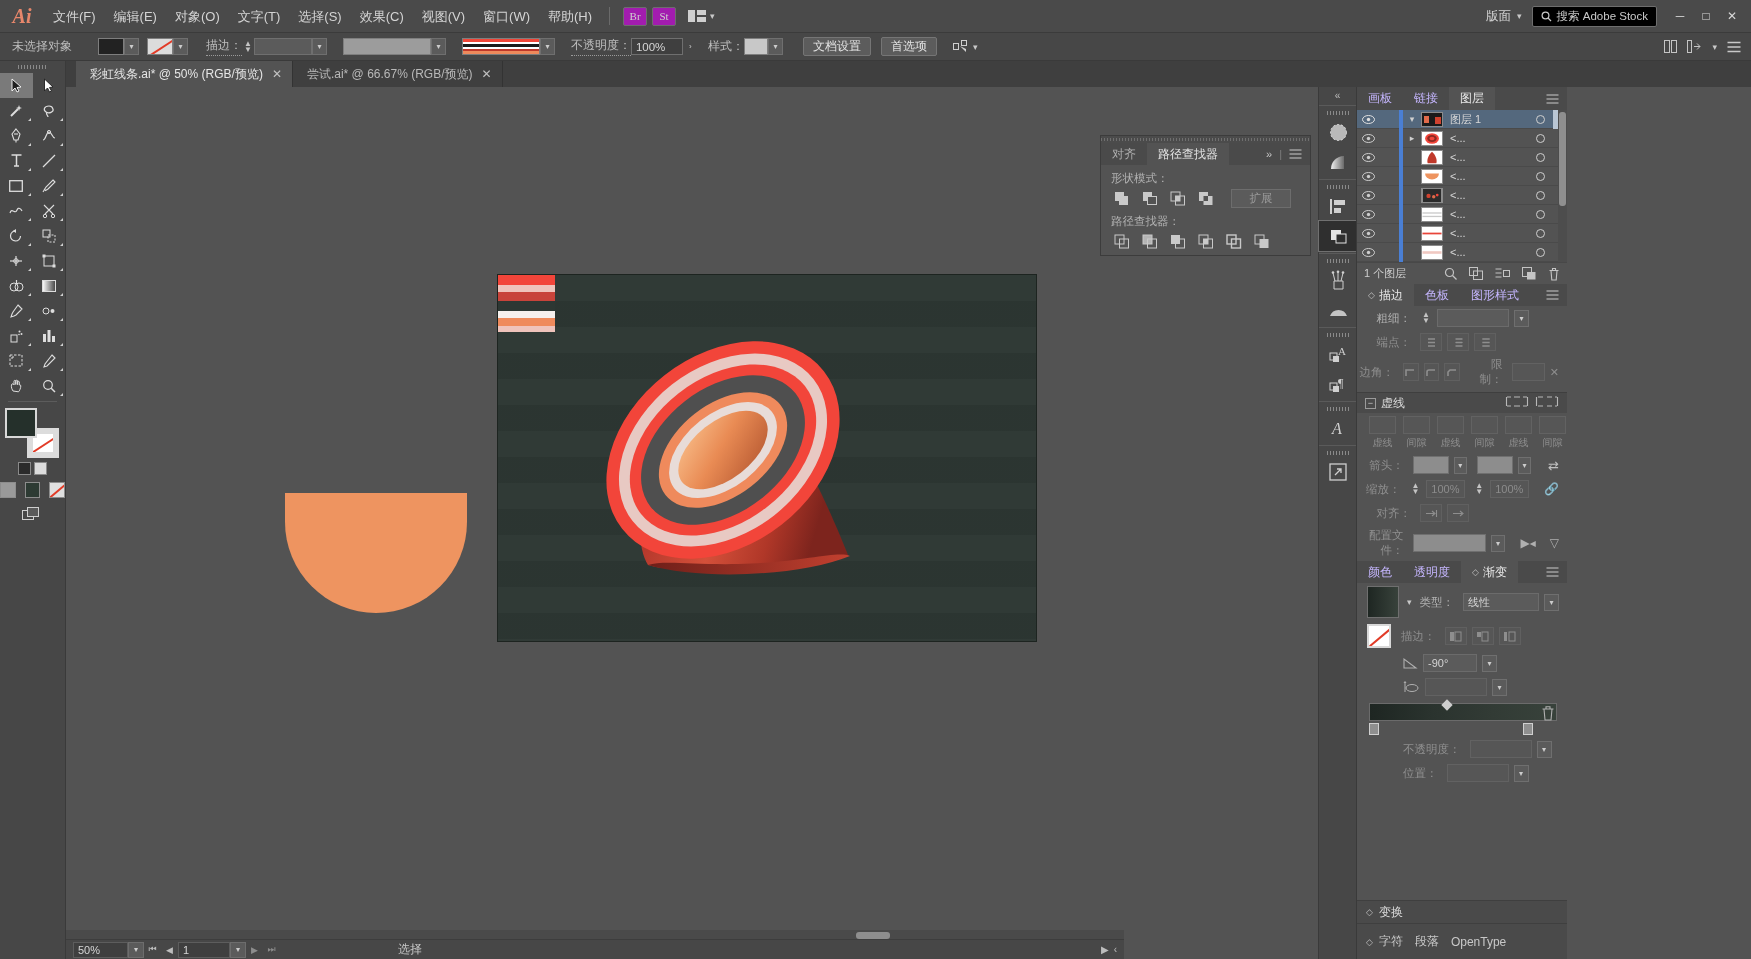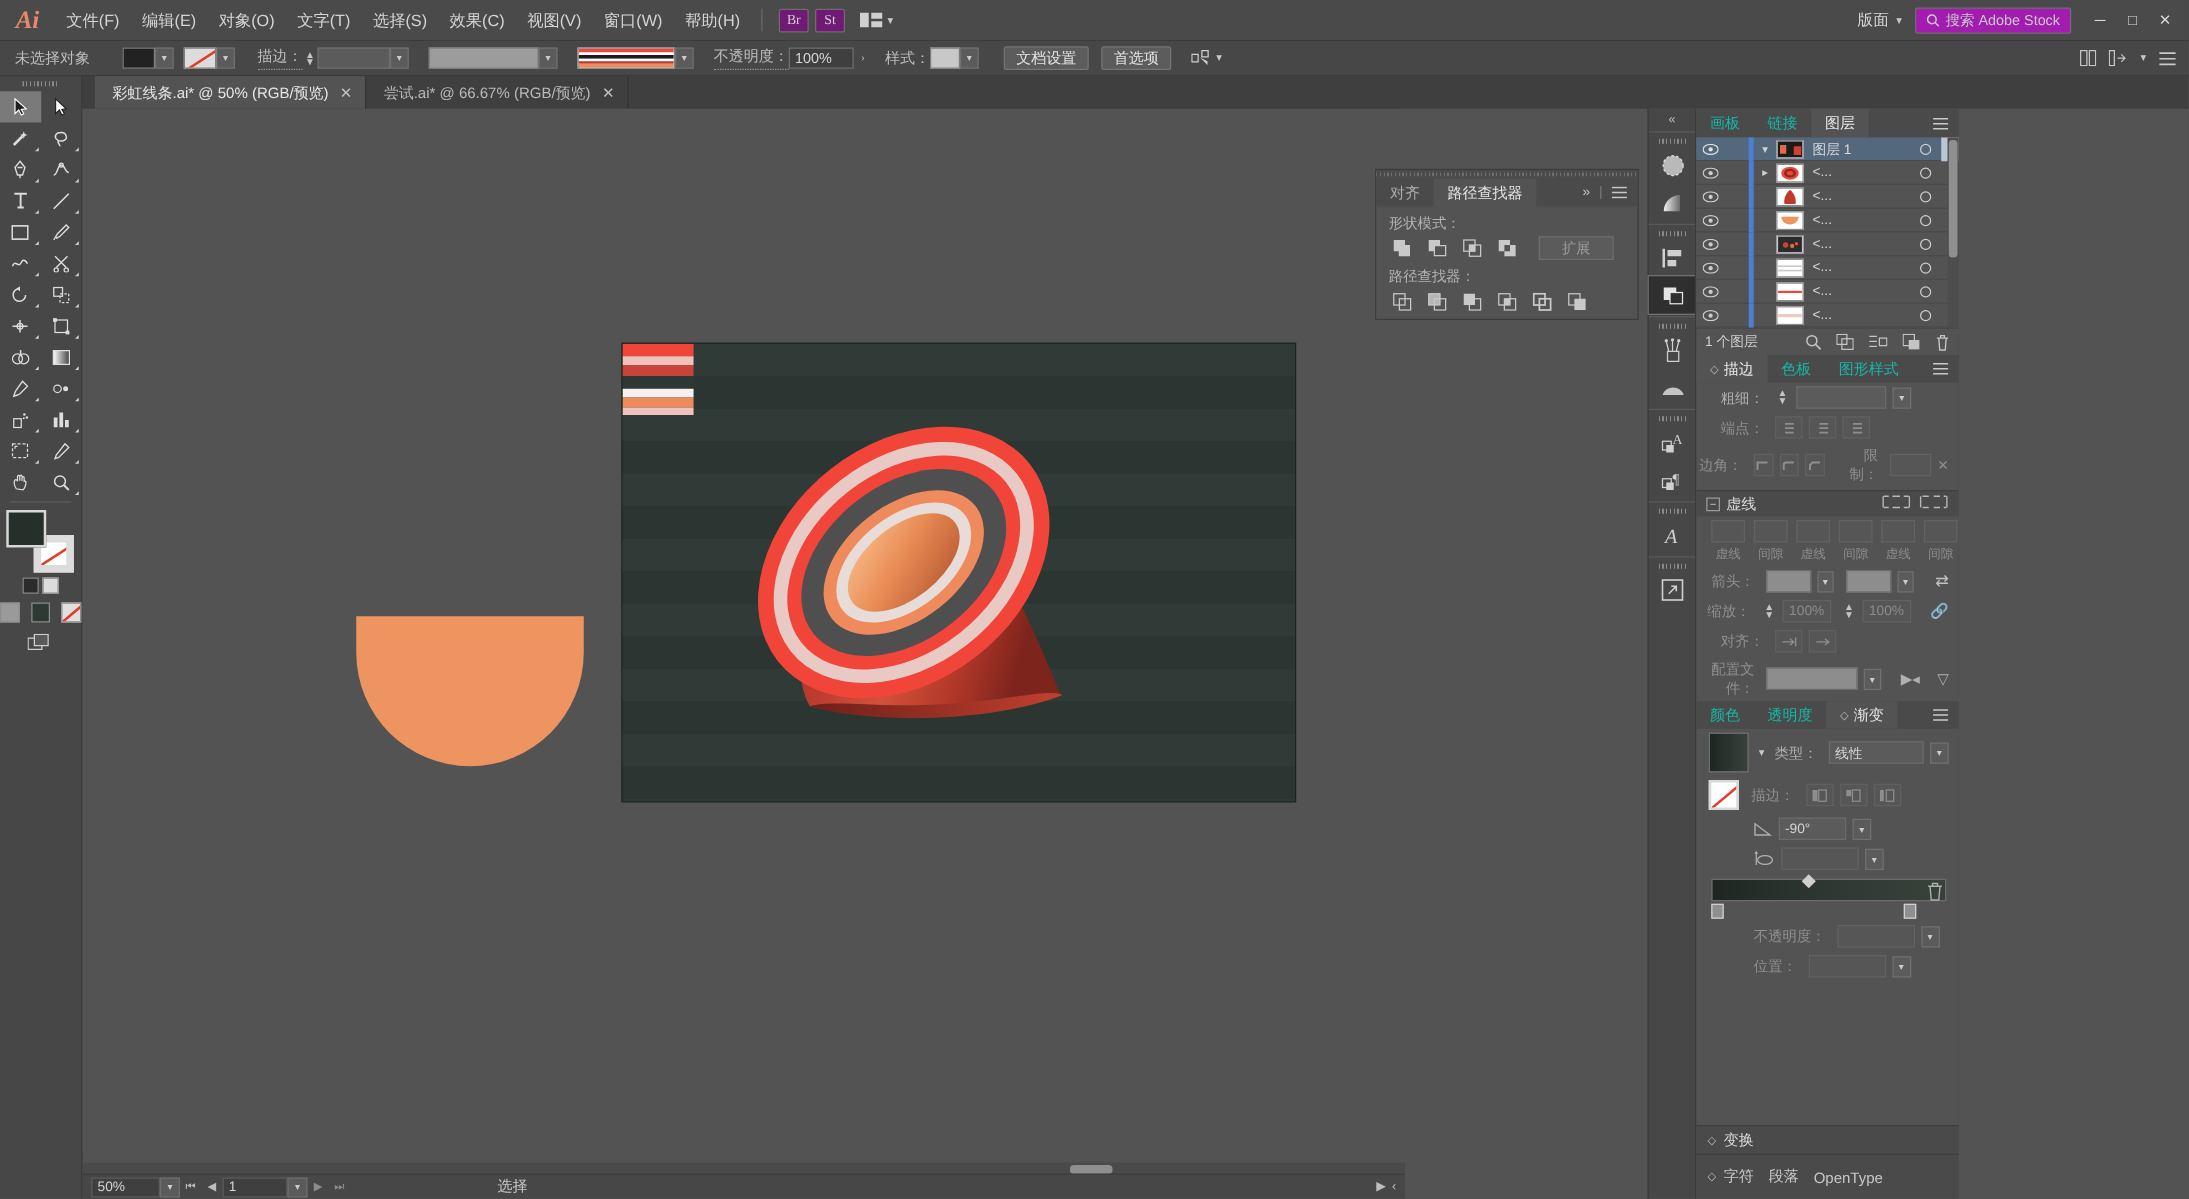--- a/index.html
+++ b/index.html
@@ -24,34 +24,34 @@
     color: #e8876b; font-size: 20px; font-weight: bold; font-style: italic;
     font-family: "Liberation Serif", serif;
   }
   .menu-item {
     padding: 0 9px; height: 33px; line-height: 33px;
     color: #d4d4d4; font-size: 13px; white-space: nowrap; cursor: default;
   }
   .mb-sep { width: 1px; height: 18px; background: #6a6a6a; margin: 0 8px; }
   .mb-btn {
     width: 24px; height: 19px; margin-left: 5px;
-    background: #701a75; border: 1px solid #6d6d6d; border-radius: 2px;
+    background: #a21caf; border: 1px solid #6d6d6d; border-radius: 2px;
     color: #d0d0d0; font-size: 11px; display: flex; align-items: center; justify-content: center;
     font-family: "Liberation Serif", serif;
   }
   .mb-layout {
     margin-left: 12px; display: flex; align-items: center; gap: 4px; color: #cfcfcf;
   }
   .layout-ico { width: 18px; height: 12px; display: block; }
   .caret { font-size: 9px; color: #c8c8c8; }
   .mb-right { margin-left: auto; display: flex; align-items: center; padding-right: 6px; }
   .mb-label { color: #d4d4d4; font-size: 12.5px; padding: 0 6px; }
   .search-pill {
     display: flex; align-items: center; gap: 5px;
-    background: #a21caf; border: 1px solid #6e6e6e; border-radius: 2px;
+    background: #000000; border: 1px solid #6e6e6e; border-radius: 2px;
     height: 21px; padding: 0 8px; margin: 0 10px; color: #c9c9c9; font-size: 11.5px;
   }
   .wbtn { width: 26px; height: 33px; display:flex; align-items:center; justify-content:center;
           color:#d8d8d8; font-size: 12px; }
 
   
   .ctrlbar {
     position: absolute; left: 0; top: 33px; width: 1751px; height: 28px;
     background: #474747; border-bottom: 1px solid #3a3a3a;
     display: flex; align-items: center; padding-left: 12px; gap: 0px;
@@ -244,21 +244,21 @@
     width: 38px; height: 30px; display: flex; align-items: center; justify-content: center;
     color: #cfcfcf;
   }
   .rail-ico.sel { background: #2f2f2f; outline: 1px solid #707070; }
 
   .dock {
     position: absolute; right: 0; top: 87px; width: 211px; bottom: 0;
     background: #535353; border-left: 1px solid #3a3a3a;
   }
   .pnl-tabs { height: 23px; display: flex; background: #4a4a4a; align-items: stretch; }
-  .pnl-tab { padding: 0 11px; display:flex; align-items:center; font-size:12px; color:#14b8a6; }
+  .pnl-tab { padding: 0 11px; display:flex; align-items:center; font-size:12px; color:#c4b5fd; }
   .pnl-tab.active { background: #535353; color: #e8e8e8; }
   .pnl-menu { margin-left: auto; display:flex; align-items:center; padding-right:8px; color:#c9c9c9; }
 
   
   .layers-list { background: #535353; }
   .lrow { height: 19px; display: flex; align-items: center; font-size: 11px; color: #dcdcdc;
           border-bottom: 1px solid #4a4a4a; }
   .lrow.sel { background: #54687d; }
   .lc-eye { width: 22px; display:flex; align-items:center; justify-content:center; }
   .lc-lock { width: 20px; }

